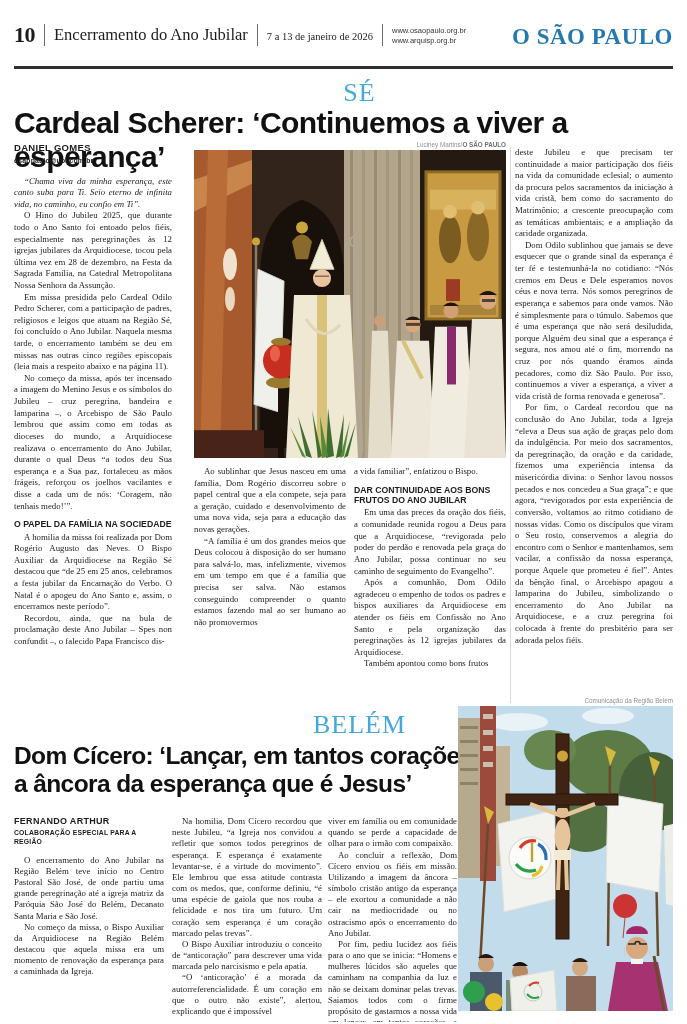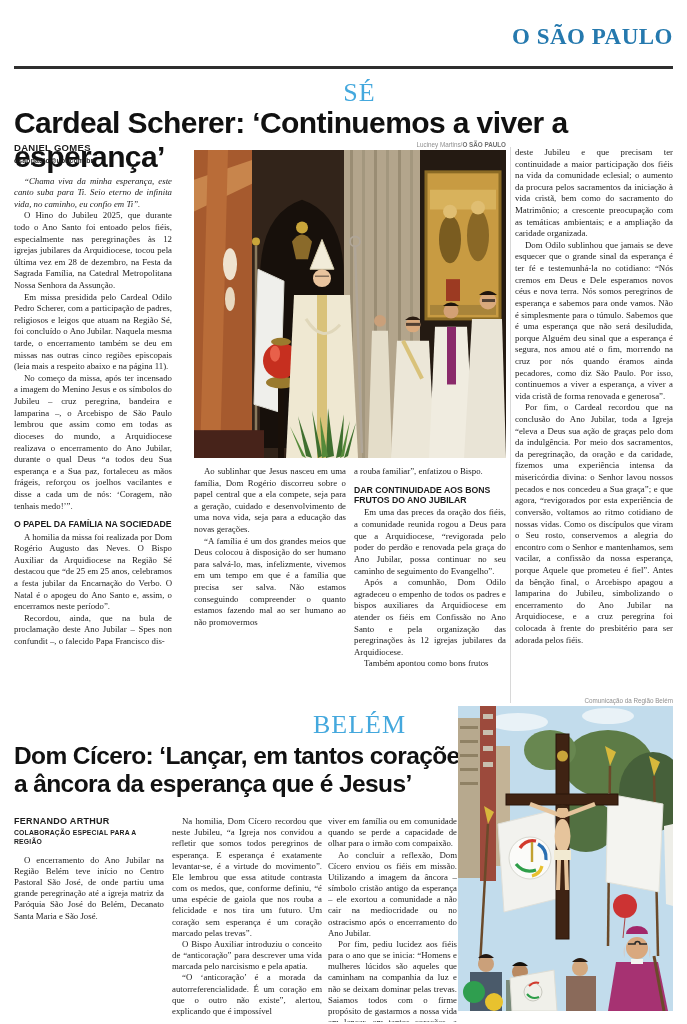--- a/index.html
+++ b/index.html
@@ -54,20 +54,32 @@
   .b-col3{left:314px;top:74px;width:129px;height:206px;}
   .b-photo{left:444px;top:-36px;width:215px;height:305px;}
   .b-credit{position:absolute;left:444px;top:-45px;width:215px;}
 </style>
 </head>
 <body>
 
 <div class="page">
 
   <div class="header">
+    <div class="header-left">
+      <span class="pageno">10</span>
+      <span class="hsep"></span>
+      <span class="hsection">Encerramento do Ano Jubilar</span>
+      <span class="hsep"></span>
+      <span class="hdate">7 a 13 de janeiro de 2026</span>
+      <span class="hsep"></span>
+      <span class="hurls">
+        <span>www.osaopaulo.org.br</span><br>
+        <span>www.arquisp.org.br</span>
+      </span>
+    </div>
     <div class="masthead">O SÃO PAULO</div>
   </div>
   <div class="header-rule"></div>
 
   <div class="section-label" style="top:78px;">SÉ</div>
   <div class="headline" style="left:14px;top:106px;width:600px;font-size:30px;">Cardeal Scherer: ‘Continuemos a viver a esperança’</div>
 
   <div class="se-article">
 
     <div class="col se-col1">
@@ -173,21 +185,21 @@
         </g>
       </svg>
     </div>
 
     <div class="col se-col2">
       <p>Ao sublinhar que Jesus nasceu em uma família, Dom Rogério discorreu sobre o papel central que a ela compete, seja para a geração, cuidado e desenvolvimento de uma nova vida, seja para a educação das novas gerações.</p>
       <p>“A família é um dos grandes meios que Deus colocou à disposição do ser humano para salvá-lo, mas, infelizmente, vivemos em um tempo em que é a família que precisa ser salva. Não estamos conseguindo compreender o quanto estamos fazendo mal ao ser humano ao não promovermos</p>
     </div>
 
     <div class="col se-col3">
-      <p class="noindent">a rouba familiar”, enfatizou o Bispo.</p>
+      <p class="noindent">a vida familiar”, enfatizou o Bispo.</p>
       <div class="subhead">DAR CONTINUIDADE AOS BONS FRUTOS DO ANO JUBILAR</div>
       <p>Em uma das preces da oração dos fiéis, a comunidade reunida rogou a Deus para que a Arquidiocese, “revigorada pelo poder do perdão e renovada pela graça do Ano Jubilar, possa continuar no seu caminho de seguimento do Evangelho”.</p>
       <p>Após a comunhão, Dom Odilo agradeceu o empenho de todos os padres e bispos auxiliares da Arquidiocese em atender os fiéis em Confissão no Ano Santo e pela organização das peregrinações às 12 igrejas jubilares da Arquidiocese.</p>
       <p>Também apontou como bons frutos</p>
     </div>
 
     <div class="vrule se-vrule"></div>
 
     <div class="col se-col4">
       <p class="noindent">deste Jubileu e que precisam ter continuidade a maior participação dos fiéis na vida da comunidade eclesial; o aumento da procura pelos sacramentos da iniciação à vida cristã, bem como do sacramento do Matrimônio; a crescente preocupação com as temáticas ambientais; e a ampliação da caridade organizada.</p>
@@ -203,20 +215,21 @@
       <div>Dom Cícero: ‘Lançar, em tantos corações,</div>
       <div>a âncora da esperança que é Jesus’</div>
     </div>
 
     <div class="col b-col b-col1">
       <div class="byline" style="margin-bottom:8px;">
         <div class="bname" style="font-size:9px;">FERNANDO ARTHUR</div>
         <div class="bsub">COLABORAÇÃO ESPECIAL PARA A REGIÃO</div>
       </div>
       <p>O encerramento do Ano Jubilar na Região Belém teve início no Centro Pastoral São José, de onde partiu uma grande peregrinação até a igreja matriz da Paróquia São José do Belém, Decanato Santa Maria e São José.</p>
+      <p>No começo da missa, o Bispo Auxiliar da Arquidiocese na Região Belém destacou que aquela missa era um momento de renovação da esperança para a caminhada da Igreja.</p>
     </div>
 
     <div class="col b-col b-col2">
       <p>Na homilia, Dom Cícero recordou que neste Jubileu, “a Igreja nos convidou a refletir que somos todos peregrinos de esperança. E esperança é exatamente levantar-se, é a virtude do movimento”. Ele lembrou que essa atitude contrasta com os medos, que, conforme definiu, “é uma espécie de gaiola que nos rouba a felicidade e nos tira um futuro. Um coração sem esperança é um coração marcado pelas trevas”.</p>
       <p>O Bispo Auxiliar introduziu o conceito de “anticoração” para descrever uma vida marcada pelo narcisismo e pela apatia.</p>
       <p>“O ‘anticoração’ é a morada da autorreferencialidade. É um coração em que o outro não existe”, alertou, explicando que é impossível</p>
     </div>
 
     <div class="col b-col b-col3">
       <p class="noindent">viver em família ou em comunidade quando se perde a capacidade de olhar para o irmão com compaixão.</p>

